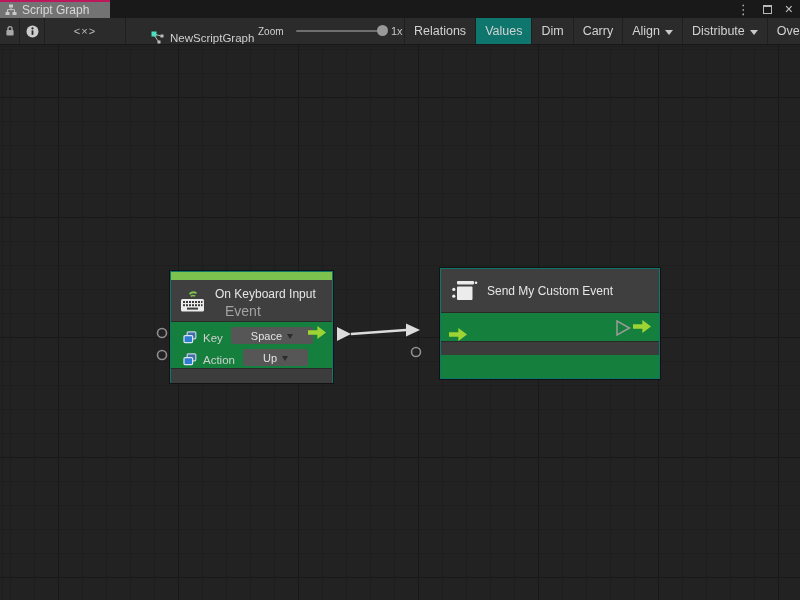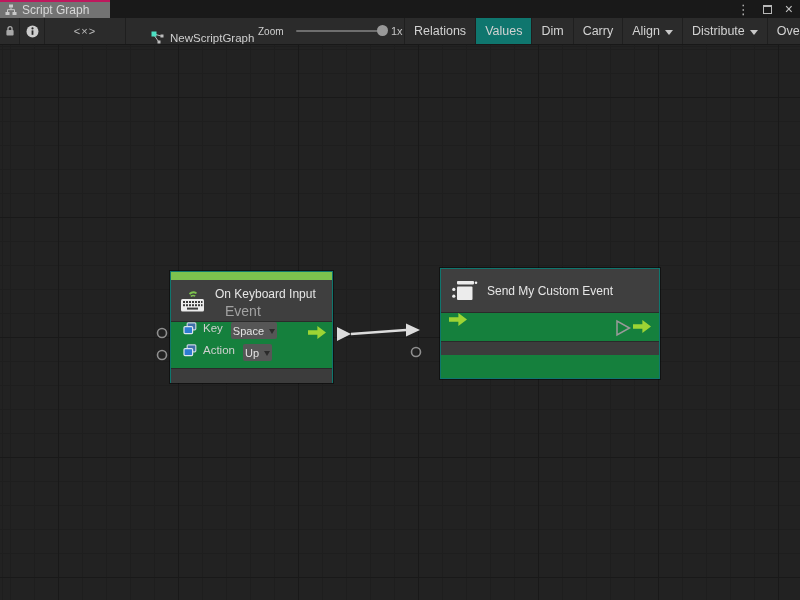--- a/index.html
+++ b/index.html
@@ -60,25 +60,25 @@
   .greenbar{ height:8px; background:#7cc24e; }
   .nhead{ position:relative; background:#3f3f3f; border-bottom:1px solid #2a2a2a; }
   .nhead.h1{ height:42px; }
   .nhead.h2{ height:44px; }
   .hicon{ position:absolute; left:8px; top:9px; }
   .hicon2{ position:absolute; left:10px; top:9px; }
   .ntitle{ position:absolute; left:44px; top:7px; font-size:12px; color:#e6e6e6; white-space:nowrap; }
   .ntitle2{ position:absolute; left:46px; top:0; height:44px; display:flex; align-items:center;
     font-size:12px; color:#e6e6e6; white-space:nowrap; }
   .nsub{ position:absolute; left:54px; top:23px; font-size:14px; color:#a2a2a2; }
-  .prow{ position:relative; height:22px; display:flex; align-items:flex-start; }
+  .prow{ position:relative; height:22px; display:flex; align-items:flex-end; }
   .prow1{ height:28px; } .prow2{ height:23px; }
   .plabel{ font-size:11.5px; color:#cfcfcf; margin-left:6px; white-space:nowrap; }
   .chip{ margin-left:8px; background:#565656; border-radius:2px; height:17px;
-    display:flex; align-items:center; padding:0 2px; gap:5px; font-size:11px; color:#e3e3e3; }
+    display:flex; align-items:center; padding:0 20px; gap:5px; font-size:11px; color:#e3e3e3; }
   .chip .caret{ border-top-color:#2b2b2b; border-left-width:3.5px; border-right-width:3.5px; margin-top:1px; }
   .garrow{ width:18px; height:13px; background:#9dd434;
     clip-path:polygon(0 33%,52% 33%,52% 0,100% 50%,52% 100%,52% 67%,0 67%); }
   .arrow-abs{ position:absolute; }
   .tealdot{ width:10px; height:10px; border-radius:50%; background:#4ce0c3; margin-left:9px; }
   .valuebox{ margin-left:8px; width:17px; height:18px; background:#232323; border:1px solid #141414;
     border-radius:2px; color:#e8e8e8; font-size:11.5px; display:flex; align-items:center; justify-content:center; }
   .nfooter{ border-top:1px solid #2a2a2a; background:#3c3c3c; }
   .nfooter.f1{ height:15px; margin-top:2px; } .nfooter.f2{ height:14px; }
   .keyicon{ margin-left:12px; flex:0 0 auto; }

